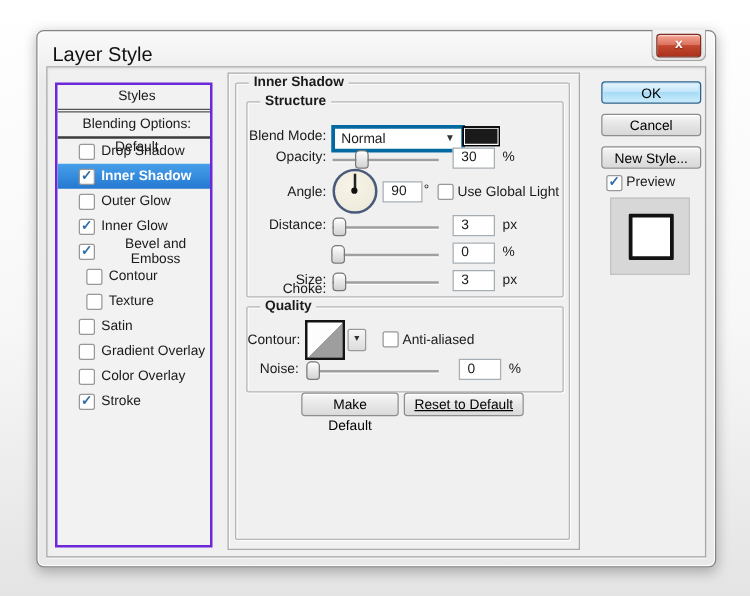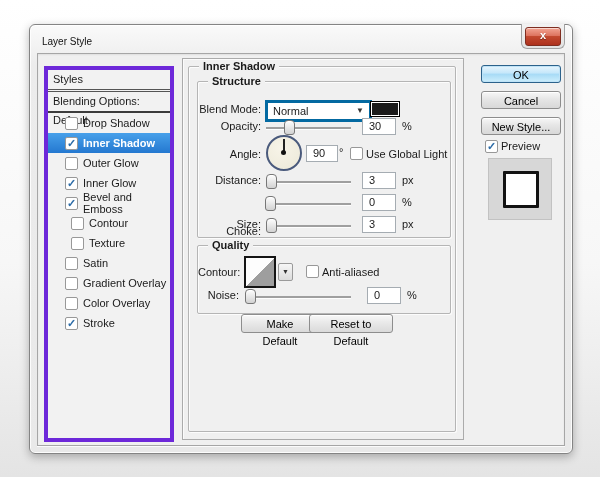--- a/index.html
+++ b/index.html
@@ -4,31 +4,31 @@
 <style>
   html,body{margin:0;padding:0;}
   .stage{position:relative;width:600px;height:477px;overflow:hidden;
     background:linear-gradient(180deg,#ffffff 0%,#f7f7f7 55%,#e4e4e4 100%);
     font-family:"Liberation Sans",sans-serif;color:#1a1a1a;-webkit-font-smoothing:antialiased;}
   .abs{position:absolute;}
   
   .dialog{left:29px;top:24px;width:542px;height:428px;border:1px solid #848484;border-radius:6px;
     background:linear-gradient(180deg,#fafafa,#ececec 40px,#e9e9e9);
     box-shadow:0 3px 10px rgba(0,0,0,.28), inset 0 0 0 1px rgba(255,255,255,.85);}
-  .dlg-title{left:12px;top:11px;font-size:10px;color:#111;}
+  .dlg-title{left:12px;top:11px;font-size:16px;color:#111;}
   .close-notch{right:7px;top:-1px;width:42px;height:24px;border:1px solid #a2a2a2;border-top:none;
     border-radius:0 0 6px 6px;background:linear-gradient(#f2f2f2,#e2e2e2);}
   .close-btn{left:3px;top:3px;width:34px;height:17px;border:1px solid #7e2d20;border-radius:3px;
     background:linear-gradient(180deg,#f3a593 0%,#dd7460 45%,#c3492f 50%,#ad311d 100%);
     color:#fff;font-size:11px;font-weight:bold;text-align:center;line-height:15px;cursor:pointer;
     box-shadow:inset 0 1px 0 rgba(255,255,255,.55);text-shadow:0 1px 1px rgba(0,0,0,.4);}
   .client{left:7px;top:28px;width:526px;height:391px;background:#f0f0f0;border:1px solid #a6a6a6;
     box-shadow:inset 0 1px 2px rgba(0,0,0,.07), 0 1px 0 rgba(255,255,255,.8);}
   
-  .styles-list{left:6px;top:12px;width:122px;height:368px;border:4px solid #6d28d9;background:#f2f2f2;overflow:hidden;}
+  .styles-list{left:6px;top:12px;width:122px;height:368px;border:2px solid #6d28d9;background:#f2f2f2;overflow:hidden;text-align:center;}
   .list-header{height:19px;line-height:19px;padding-left:5px;font-size:11px;border-bottom:3px double #555;}
   .blending-row{height:19px;line-height:19px;padding-left:5px;font-size:11px;border-bottom:2px solid #3c3c3c;cursor:pointer;}
   .item{height:20px;display:flex;align-items:center;gap:5px;padding-left:17px;font-size:11px;cursor:pointer;}
   .item.indent{padding-left:23px;}
   .item.selected{background:linear-gradient(180deg,#47a0ea,#2478d0);color:#fff;font-weight:bold;}
   .cb{width:11px;height:11px;background:#fff;border:1px solid #989898;border-radius:2px;flex:0 0 auto;
     font-size:11px;line-height:10px;text-align:center;color:#2e6da8;}
   .cb.checked::before{content:"\2713";font-weight:bold;}
   
   .main-panel{left:144px;top:4px;width:280px;height:380px;border:1px solid #ababab;background:#f0f0f0;
@@ -209,21 +209,21 @@
 
             <span class="lbl" style="left:0;top:43px;width:41px;">Noise:</span>
             <div class="track" style="left:48px;top:50px;width:105px;">
               <div class="thumb" style="left: calc(1% - 2px);"></div>
             </div>
             <div class="tbox" style="left:169px;top:41px;width:26px;height:15px;">0</div>
             <span class="unit" style="left:209px;top:43px;">%</span>
           </div>
 
           <button class="pbtn" style="left:52px;top:247px;width:78px;">Make Default</button>
-          <button class="pbtn" style="left:120px;top:247px;width:84px;">Reset to Default</button>
+          <button class="pbtn" style="left:134px;top:247px;width:96px;text-decoration:underline;">Reset to Default</button>
         </div>
       </div>
     </div>
 
     <button class="rbtn ok" style="top:40px;left:451px;">OK</button>
     <button class="rbtn" style="top:66px;left:451px;">Cancel</button>
     <button class="rbtn" style="top:92px;left:451px;">New Style...</button>
     <span class="ucb checked" style="left:455px;top:115px;"></span>
     <span class="ucb-lbl" style="left:471px;top:115px;font-size:11px;">Preview</span>
     <div class="abs preview-swatch" style="left:458px;top:133px;">

